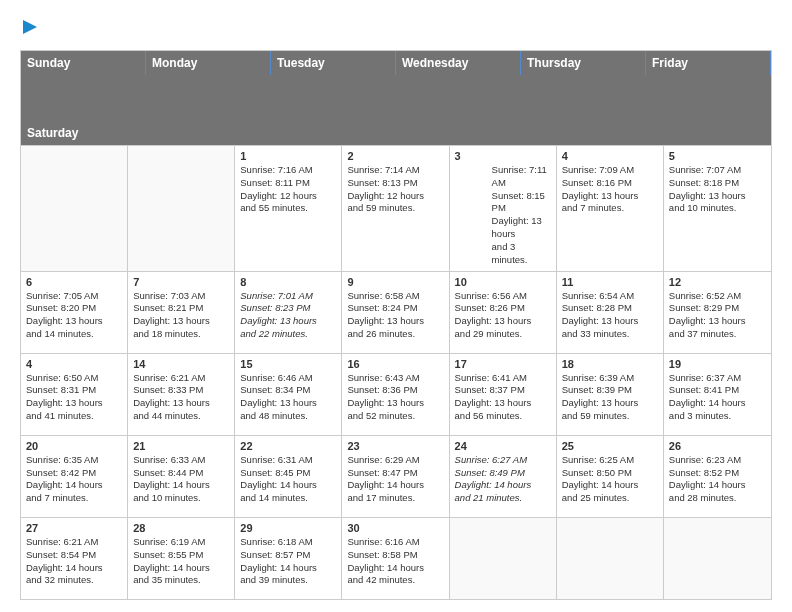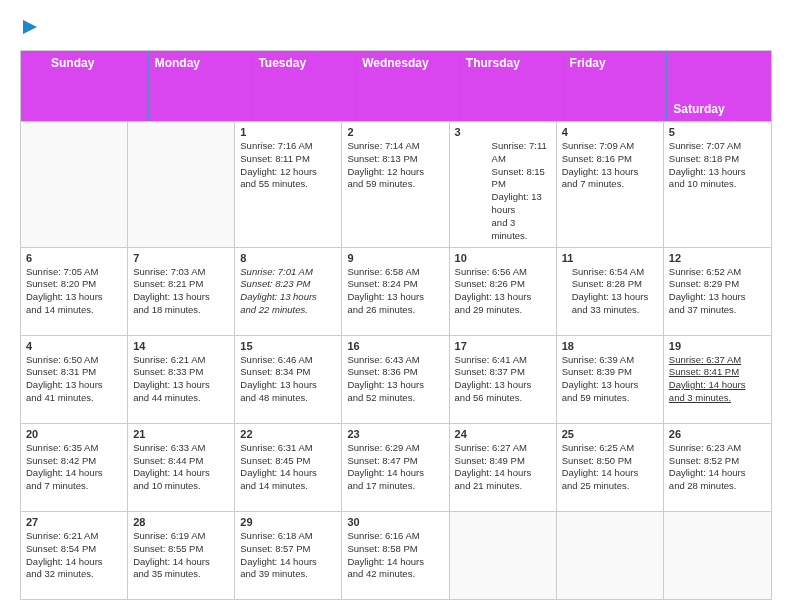--- a/index.html
+++ b/index.html
@@ -47,23 +47,22 @@
       color: #333;
     }
     .calendar {
       flex: 1;
       display: flex;
       flex-direction: column;
       border: 1px solid #ccc;
     }
     .cal-header {
       display: grid;
-      grid-template-columns: repeat(7, 1fr);
-      background: #d946ef;
-      padding-left: 24px;
+      grid-template-columns: repeat(6, 1fr);
+      background: #737373;
     }
     .cal-header-cell {
       color: #fff;
       font-weight: bold;
       font-size: 12px;
       padding: 5px 6px;
       text-align: left;
       border-right: 1px solid #5589cc;
     }
     .cal-header-cell:last-child { border-right: none; margin-top: 46px; }
@@ -203,21 +202,21 @@
           </div>
           <div class="cal-cell">
             <span class="day-num">10</span>
             <div class="cell-info" style="white-space: pre-line;">Sunrise: 6:56 AM
 Sunset: 8:26 PM
 Daylight: 13 hours
 and 29 minutes.</div>
           </div>
           <div class="cal-cell">
             <span class="day-num">11</span>
-            <div class="cell-info" style="white-space: pre-line; margin-left: 10px;">Sunrise: 6:54 AM
+            <div class="cell-info" style="white-space: pre-line;">Sunrise: 6:54 AM
 Sunset: 8:28 PM
 Daylight: 13 hours
 and 33 minutes.</div>
           </div>
           <div class="cal-cell">
             <span class="day-num">12</span>
             <div class="cell-info" style="white-space: pre-line;">Sunrise: 6:52 AM
 Sunset: 8:29 PM
 Daylight: 13 hours
 and 37 minutes.</div>
@@ -261,21 +260,21 @@
           </div>
           <div class="cal-cell">
             <span class="day-num">18</span>
             <div class="cell-info" style="white-space: pre-line;">Sunrise: 6:39 AM
 Sunset: 8:39 PM
 Daylight: 13 hours
 and 59 minutes.</div>
           </div>
           <div class="cal-cell">
             <span class="day-num">19</span>
-            <div class="cell-info" style="white-space: pre-line; text-decoration: underline;">Sunrise: 6:37 AM
+            <div class="cell-info" style="white-space: pre-line;">Sunrise: 6:37 AM
 Sunset: 8:41 PM
 Daylight: 14 hours
 and 3 minutes.</div>
           </div>
         </div>
         <div class="cal-row">
           <div class="cal-cell">
             <span class="day-num">20</span>
             <div class="cell-info" style="white-space: pre-line;">Sunrise: 6:35 AM
 Sunset: 8:42 PM
@@ -298,21 +297,21 @@
           </div>
           <div class="cal-cell">
             <span class="day-num">23</span>
             <div class="cell-info" style="white-space: pre-line;">Sunrise: 6:29 AM
 Sunset: 8:47 PM
 Daylight: 14 hours
 and 17 minutes.</div>
           </div>
           <div class="cal-cell">
             <span class="day-num">24</span>
-            <div class="cell-info" style="white-space: pre-line;">Sunrise: 6:27 AM
+            <div class="cell-info" style="white-space: pre-line; font-style: italic;">Sunrise: 6:27 AM
 Sunset: 8:49 PM
 Daylight: 14 hours
 and 21 minutes.</div>
           </div>
           <div class="cal-cell">
             <span class="day-num">25</span>
             <div class="cell-info" style="white-space: pre-line;">Sunrise: 6:25 AM
 Sunset: 8:50 PM
 Daylight: 14 hours
 and 25 minutes.</div>

